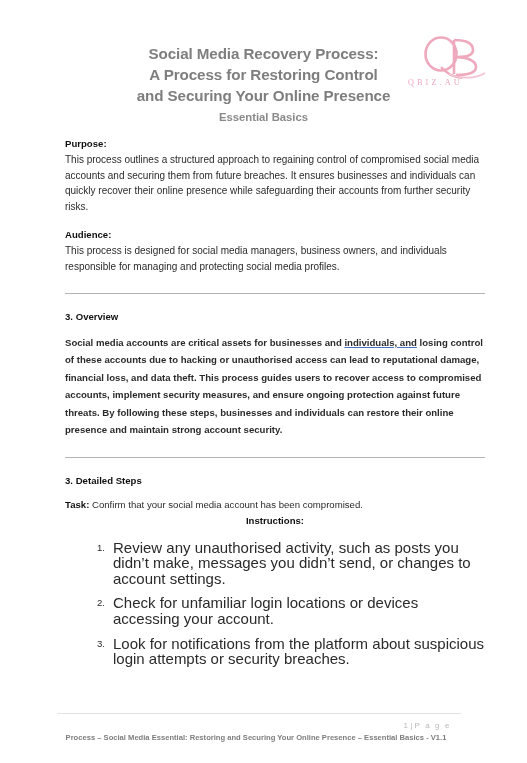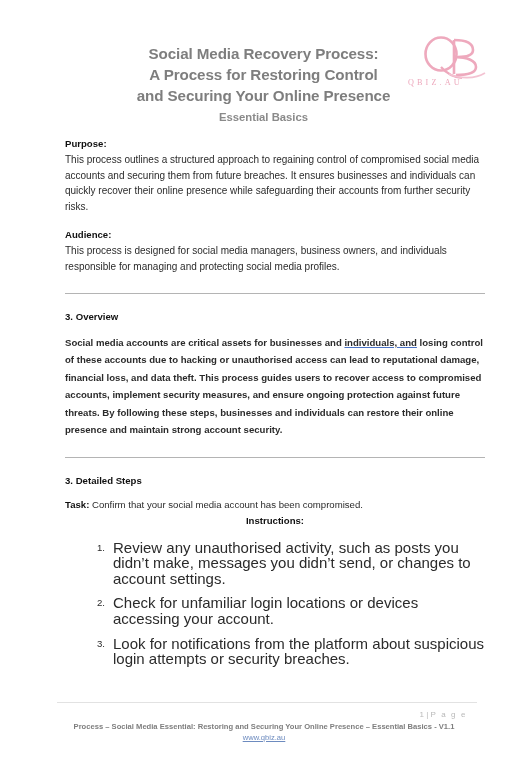--- a/index.html
+++ b/index.html
@@ -160,21 +160,21 @@
     left: 0;
     top: 0;
     color: #2b2b2b;
     font-size: 9.6px;
   }
 
   
   .footer {
     position: absolute;
     left: 57px;
-    right: 50px;
+    right: 66px;
     bottom: 20px;
   }
   hr.footer-rule {
     border: 0;
     border-top: 1px solid #e2e2e2;
     margin: 0 0 6px 0;
   }
   .page-num {
     text-align: right;
     color: #b9b9b9;
@@ -265,16 +265,15 @@
         <li>Look for notifications from the platform about suspicious login attempts or security breaches.</li>
       </ol>
 
     </div>
   </div>
 
   <div class="footer">
     <hr class="footer-rule">
     <div class="page-num"><span>1 |</span> <span class="pg-word">P a g e</span></div>
     <div class="footer-title">Process – Social Media Essential: Restoring and Securing Your Online Presence – Essential Basics - V1.1</div>
-    <a class="footer-link" href="#">www.qbiz.au</a>
   </div>
 
 </div>
 
 </body></html>

